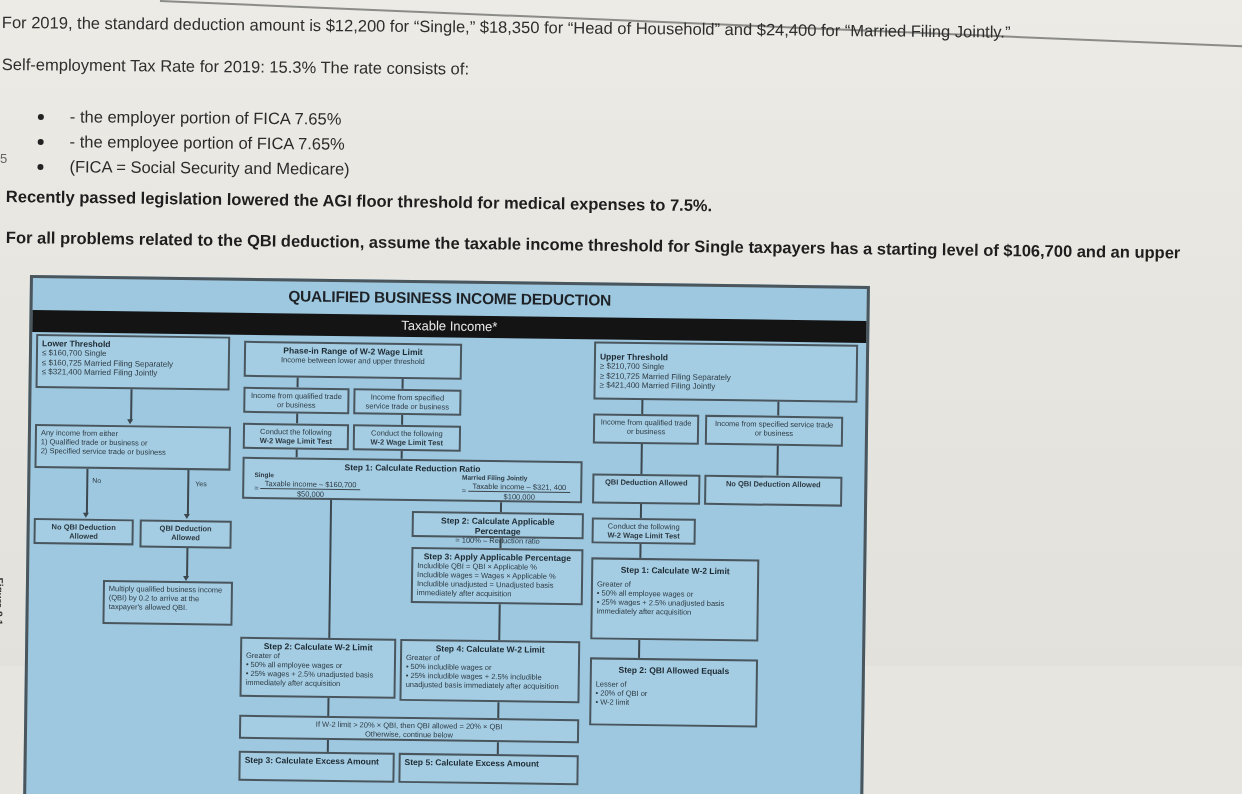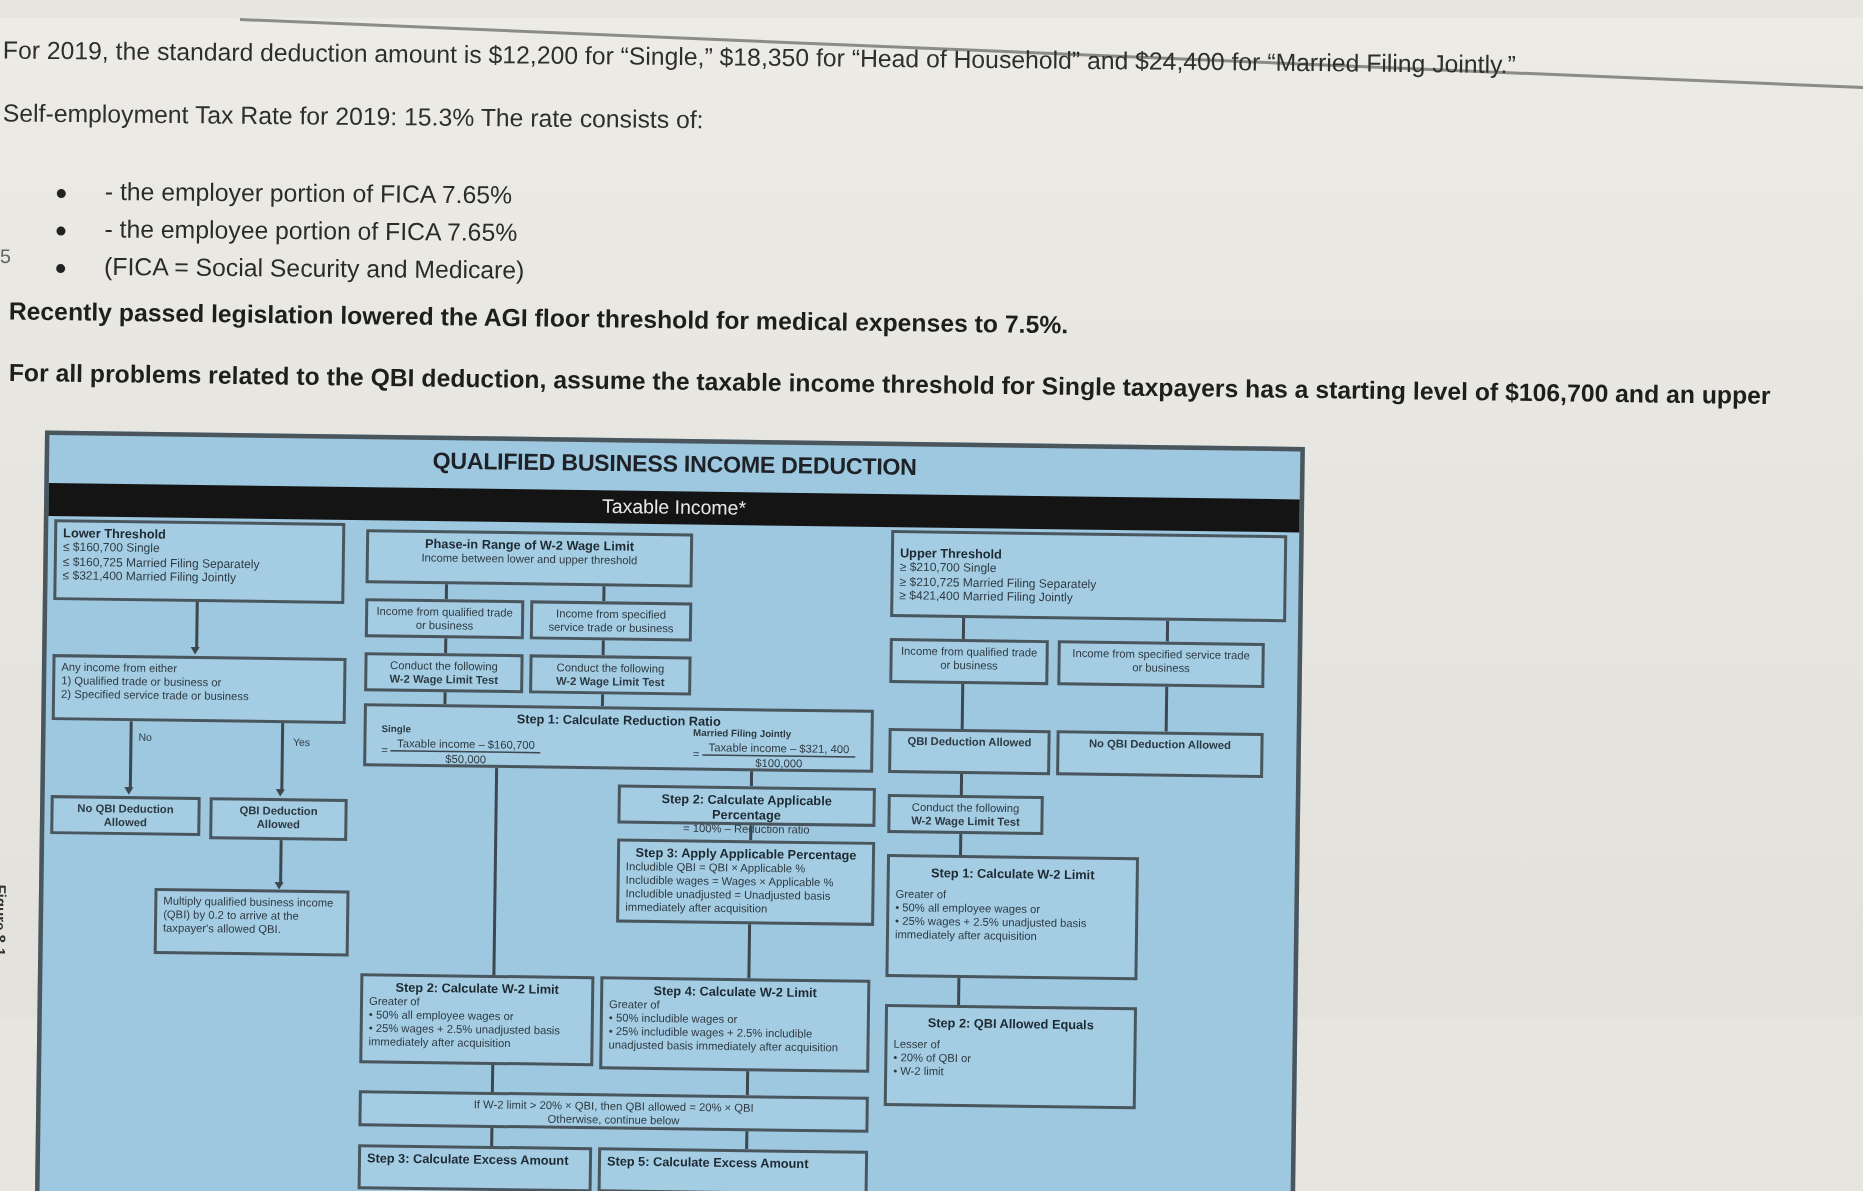--- a/index.html
+++ b/index.html
@@ -4,21 +4,21 @@
 <style>
   * { box-sizing: border-box; margin: 0; padding: 0; }
   html, body { width: 1242px; height: 794px; overflow: hidden; }
   body {
     background: #e6e5e0;
     font-family: "Liberation Sans", "DejaVu Sans", sans-serif;
     color: #2b2b2b;
     position: relative;
   }
   .page {
-    position: absolute; left: 0; top: 12px; width: 1242px; height: 666px;
+    position: absolute; left: 0; top: 0; width: 1242px; height: 666px;
     background: linear-gradient(180deg, #ecebe6 0%, #e7e6e0 40%, #e2e1db 100%);
   }
   .top-rule {
     position: absolute; left: 160px; top: 0; width: 1100px; height: 2px;
     background: #8b8b88; transform: rotate(2.4deg); transform-origin: 0 0;
   }
   .p { position: absolute; white-space: nowrap; font-size: 16.5px; color: #2e2e2e; }
   .p1 { left: 2px; top: 13px; transform: rotate(0.55deg); transform-origin: 0 0; }
   .p2 { left: 2px; top: 55px; transform: rotate(0.55deg); transform-origin: 0 0; }
   .bullets { position: absolute; left: 36px; top: 104px; transform: rotate(0.5deg); transform-origin: 0 0; }

